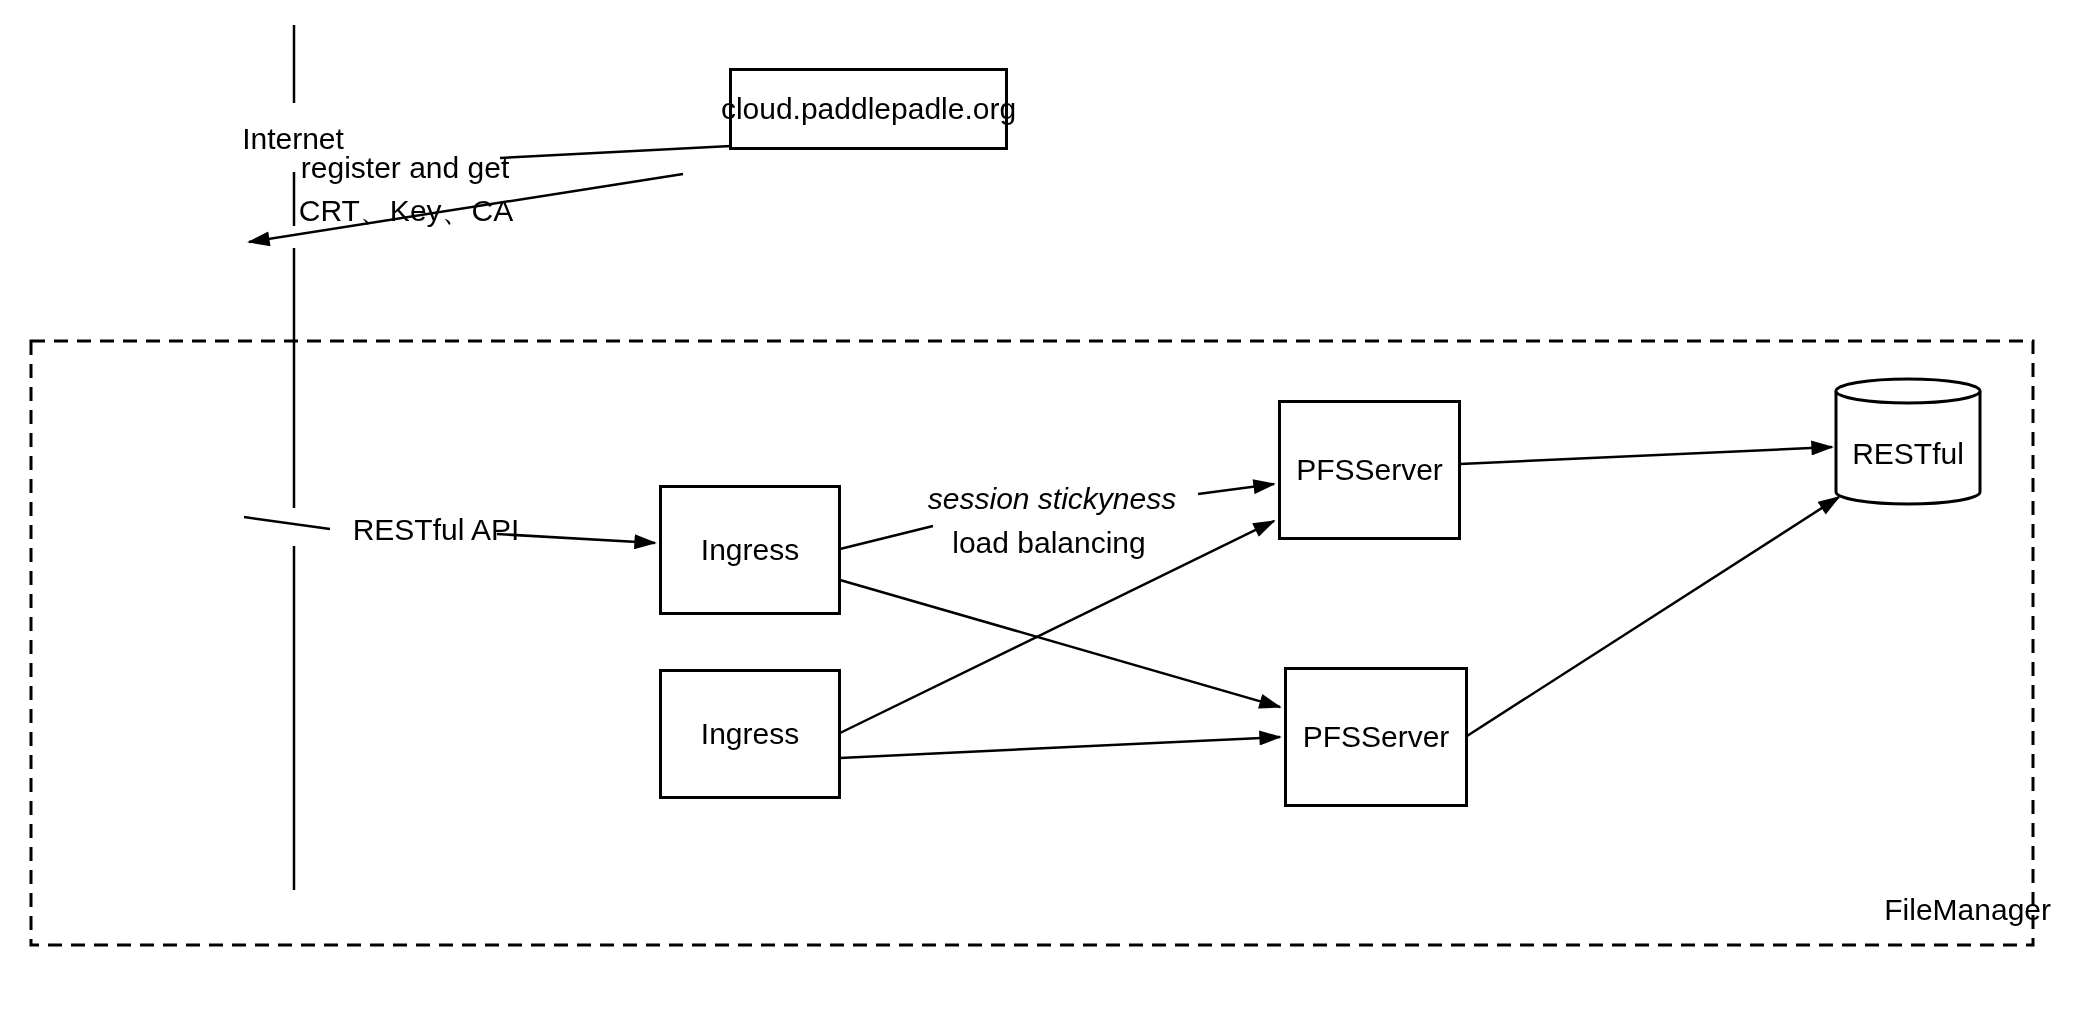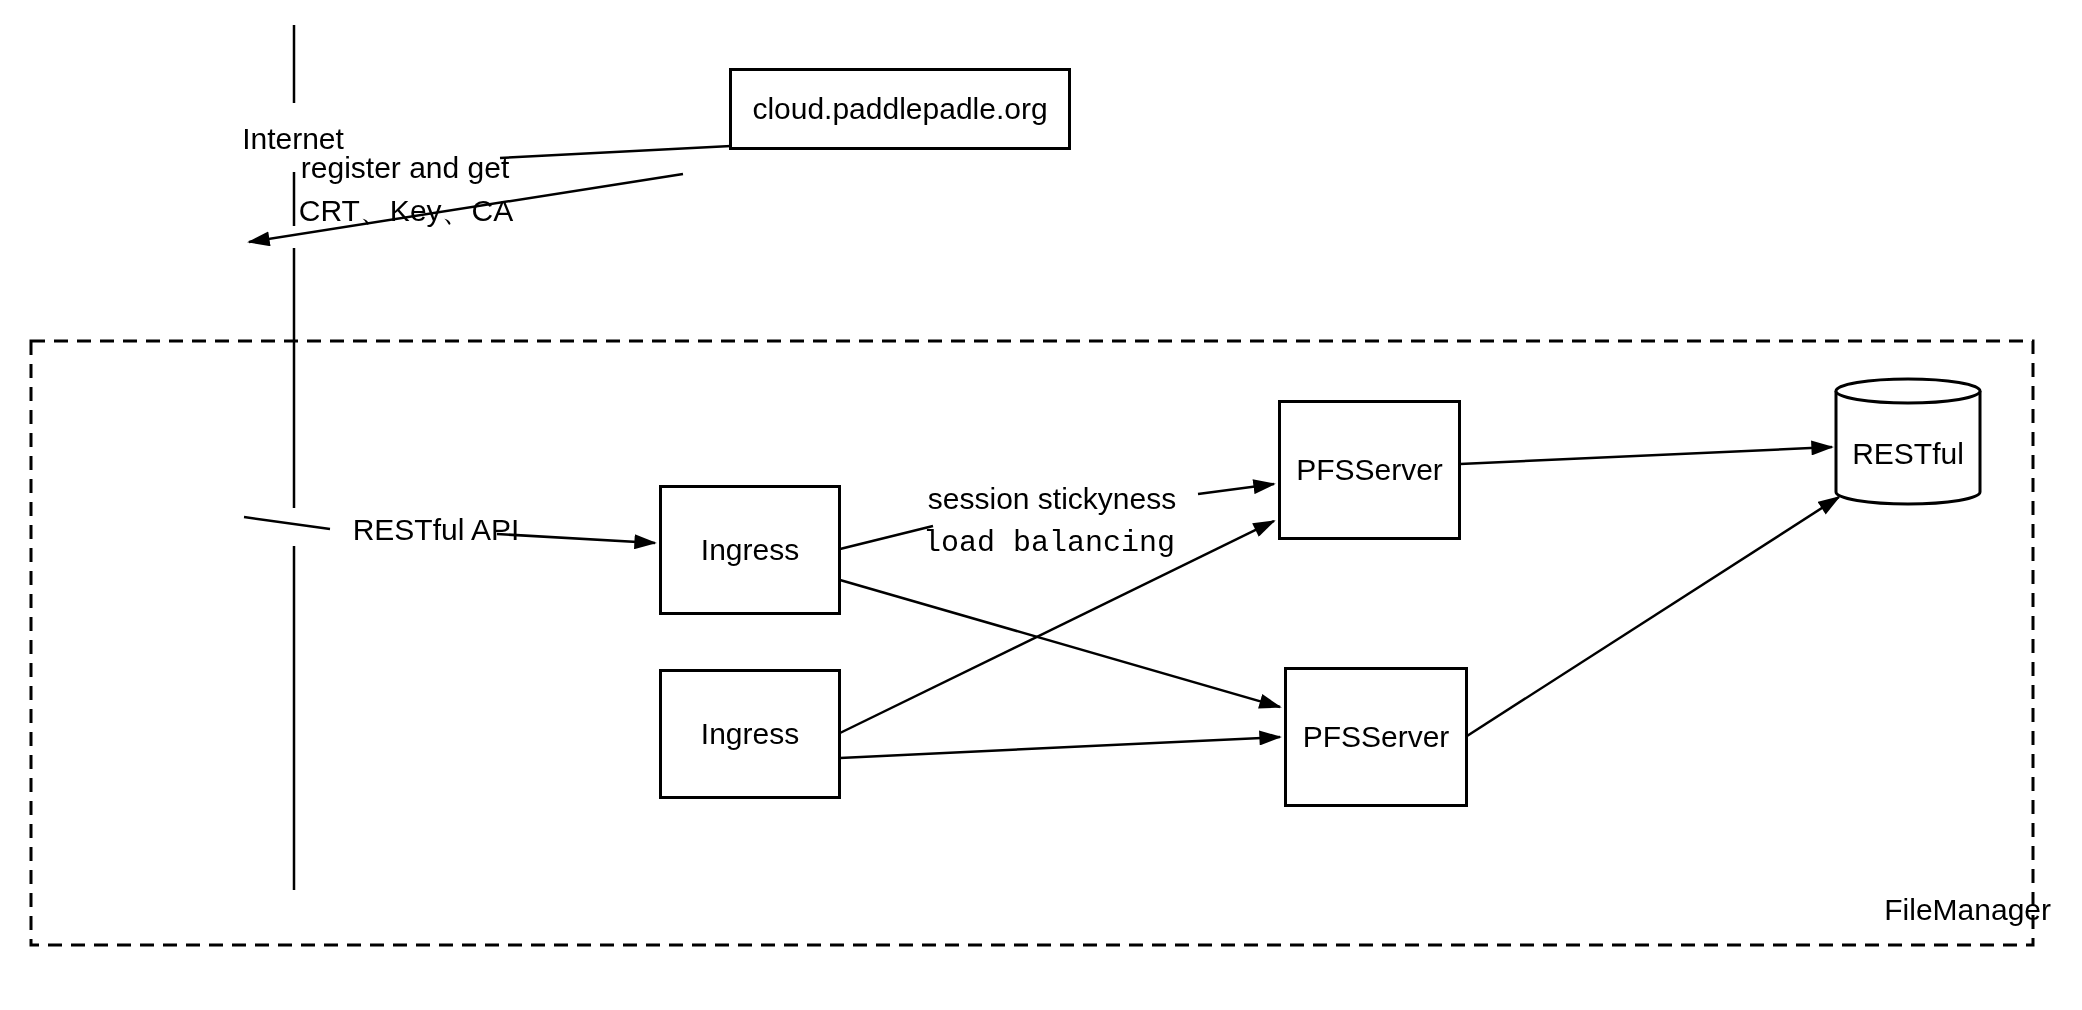--- a/index.html
+++ b/index.html
@@ -77,21 +77,21 @@
     <line x1="1460" y1="464" x2="1832" y2="447" stroke="#000" stroke-width="2.5" marker-end="url(#arrow)"></line>
 
     <line x1="1467" y1="736" x2="1839" y2="497" stroke="#000" stroke-width="2.5" marker-end="url(#arrow)"></line>
 
     <g stroke="#000" stroke-width="3" fill="#fff">
       <path d="M1836,391 L1836,492 A72,12 0 0 0 1980,492 L1980,391"></path>
       <ellipse cx="1908" cy="391" rx="72" ry="12"></ellipse>
     </g>
   </svg>
 
-  <div class="node" style="left:729px;top:68px;width:342px;height:82px;">
+  <div class="node" style="left:729px;top:68px;width:279px;height:82px;">
     <span>cloud.paddlepadle.org</span>
   </div>
 
 
 
   <div class="node" style="left:659px;top:485px;width:182px;height:130px;">
     <span>Ingress</span>
   </div>
 
   <div class="node" style="left:659px;top:669px;width:182px;height:130px;">
@@ -109,19 +109,19 @@
   <div class="cyl-label" style="left:1836px;top:439px;">RESTful</div>
 
   <div class="lbl" style="left:293px;top:139px;">Internet</div>
 
   <div class="lbl" style="left:405px;top:168px;">register and get</div>
 
   <div class="lbl" style="left:406px;top:211px;">CRT、Key、CA</div>
 
   <div class="lbl" style="left:436px;top:530px;">RESTful API</div>
 
-  <div class="lbl" style="left:1052px;top:499px;">session stickyness</div>
+  <div class="lbl" style="left:1052px;top:499px;font-style:italic;">session stickyness</div>
 
-  <div class="lbl" style="left:1049px;top:543px;font-family:Liberation Mono, monospace;">load balancing</div>
+  <div class="lbl" style="left:1049px;top:543px;">load balancing</div>
 
   <div class="lbl right" style="left:2023px;top:910px;margin-left:28px;">FileManager</div>
 
 </div>
 
 </body></html>

